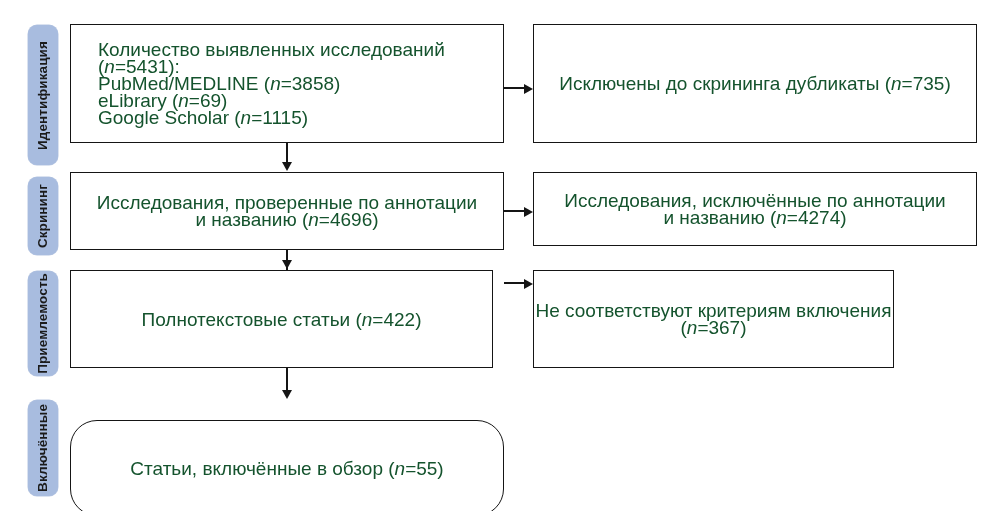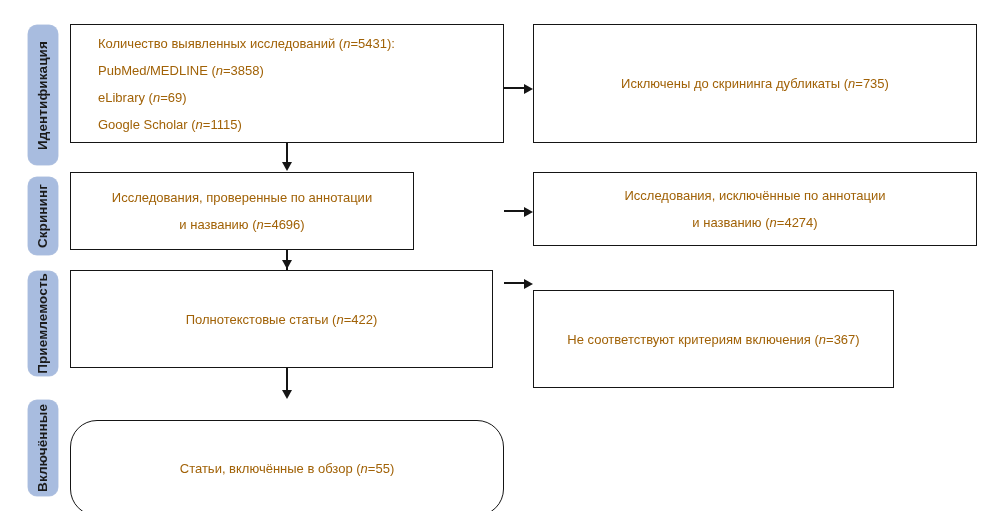--- a/index.html
+++ b/index.html
@@ -49,23 +49,23 @@
     box-sizing: border-box;
     border: 1.6px solid #151515;
     background: #ffffff;
     display: flex;
     align-items: center;
   }
   .flow-box.center-box { justify-content: center; }
   .flow-box.left-box   { justify-content: flex-start; }
 
   .box-text {
-    font-size: 13px;
-    line-height: 27px;
-    color: #a16207;
+    font-size: 19px;
+    line-height: 17px;
+    color: #14532d;
     white-space: pre-line;
   }
   .box-text.centered { text-align: center; }
   .box-text.lefted   { text-align: left; padding-left: 27px; }
 
   
   .box-text i { font-style: italic; }
 
   
   .conn {
@@ -119,39 +119,39 @@
   <div class="flow-box center-box" style="left:533px; top:24px; width:444px; height:119px;">
     <div class="box-text centered">Исключены до скрининга дубликаты (<i>n</i>=735)</div>
   </div>
 
   <div class="conn conn-h" style="left:504px; top:87px; width:21px;"></div>
   <div class="arrowhead arrow-right" style="left:524px; top:83.5px;"></div>
 
   <div class="conn conn-v" style="left:286px; top:143px; height:20px;"></div>
   <div class="arrowhead arrow-down" style="left:281.6px; top:162px;"></div>
 
-  <div class="flow-box center-box" style="left:70px; top:172px; width:344px; height:78px;">
+  <div class="flow-box center-box" style="left:70px; top:172px; width:434px; height:78px;">
     <div class="box-text centered">Исследования, проверенные по аннотации<br>и названию (<i>n</i>=4696)</div>
   </div>
 
   <div class="flow-box center-box" style="left:533px; top:172px; width:444px; height:74px;">
     <div class="box-text centered">Исследования, исключённые по аннотации<br>и названию (<i>n</i>=4274)</div>
   </div>
 
   <div class="conn conn-h" style="left:504px; top:210px; width:21px;"></div>
   <div class="arrowhead arrow-right" style="left:524px; top:206.5px;"></div>
 
   <div class="conn conn-v" style="left:286px; top:250px; height:20px;"></div>
   <div class="arrowhead arrow-down" style="left:281.6px; top:260px;"></div>
 
   <div class="flow-box center-box" style="left:70px; top:270px; width:423px; height:98px;">
     <div class="box-text centered">Полнотекстовые статьи (<i>n</i>=422)</div>
   </div>
 
-  <div class="flow-box center-box" style="left:533px; top:270px; width:361px; height:98px;margin-top:20px;">
+  <div class="flow-box center-box" style="left:533px; top:270px; width:361px; height:98px;">
     <div class="box-text centered">Не соответствуют критериям включения (<i>n</i>=367)</div>
   </div>
 
   <div class="conn conn-h" style="left:504px; top:282px; width:21px;"></div>
   <div class="arrowhead arrow-right" style="left:524px; top:278.5px;"></div>
 
   <div class="conn conn-v" style="left:286px; top:368px; height:24px;"></div>
   <div class="arrowhead arrow-down" style="left:281.6px; top:390px;"></div>
 
   <div class="flow-box center-box" style="left:70px; top:420px; width:434px; height:96px;border-radius:27px;">

